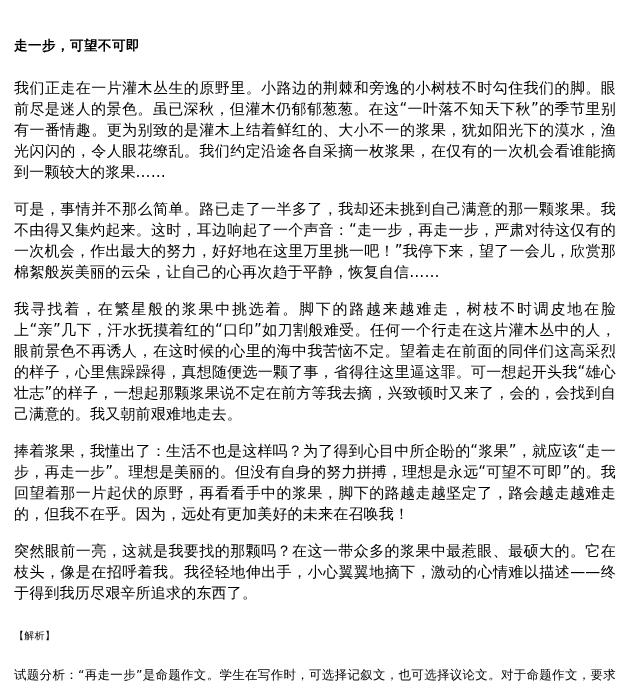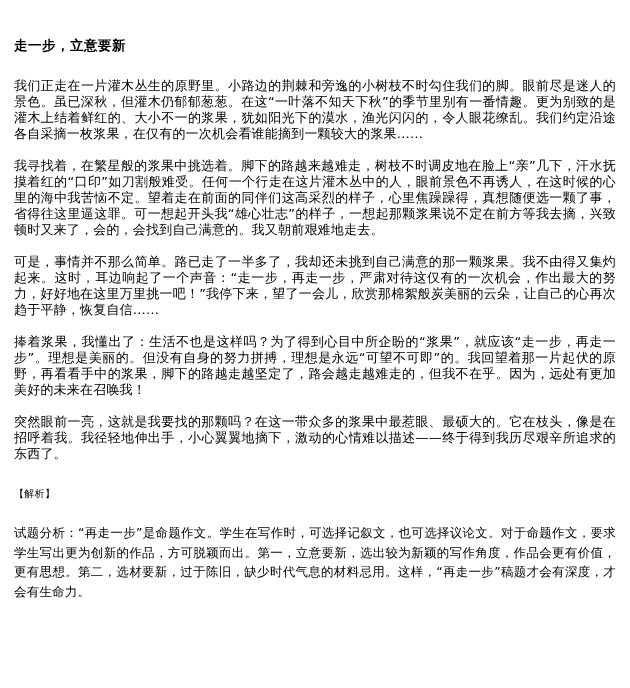--- a/index.html
+++ b/index.html
@@ -20,22 +20,22 @@
     box-sizing: border-box;
     padding: 36px 14px 10px 14px;
   }
   .title {
     font-size: 13.5px;
     line-height: 18px;
     margin: 0 0 24px 0;
     letter-spacing: 0.5px;
   }
   .para {
-    font-size: 13px;
-    line-height: 16px;
+    font-size: 15px;
+    line-height: 21px;
     margin: 0 0 16px 0;
     text-align: justify;
     letter-spacing: 0.2px;
   }
   .section-head {
     font-size: 10px;
     line-height: 19px;
     margin: 22px 0 20px 0;
     letter-spacing: 0.3px;
   }
@@ -45,25 +45,25 @@
     margin: 0;
     text-align: justify;
     letter-spacing: 0.2px;
   }
 </style>
 </head>
 <body>
 
 <div class="page">
 
-  <h1 class="title">走一步，立意要新</h1>
+  <h1 class="title">走一步，可望不可即</h1>
 
   <p class="para">我们正走在一片灌木丛生的原野里。小路边的荆棘和旁逸的小树枝不时勾住我们的脚。眼前尽是迷人的景色。虽已深秋，但灌木仍郁郁葱葱。在这“一叶落不知天下秋”的季节里别有一番情趣。更为别致的是灌木上结着鲜红的、大小不一的浆果，犹如阳光下的漠水，渔光闪闪的，令人眼花缭乱。我们约定沿途各自采摘一枚浆果，在仅有的一次机会看谁能摘到一颗较大的浆果……</p>
+  <p class="para">可是，事情并不那么简单。路已走了一半多了，我却还未挑到自己满意的那一颗浆果。我不由得又集灼起来。这时，耳边响起了一个声音：“走一步，再走一步，严肃对待这仅有的一次机会，作出最大的努力，好好地在这里万里挑一吧！”我停下来，望了一会儿，欣赏那棉絮般炭美丽的云朵，让自己的心再次趋于平静，恢复自信……</p>
   <p class="para">我寻找着，在繁星般的浆果中挑选着。脚下的路越来越难走，树枝不时调皮地在脸上“亲”几下，汗水抚摸着红的“口印”如刀割般难受。任何一个行走在这片灌木丛中的人，眼前景色不再诱人，在这时候的心里的海中我苦恼不定。望着走在前面的同伴们这高采烈的样子，心里焦躁躁得，真想随便选一颗了事，省得往这里逼这罪。可一想起开头我“雄心壮志”的样子，一想起那颗浆果说不定在前方等我去摘，兴致顿时又来了，会的，会找到自己满意的。我又朝前艰难地走去。</p>
-  <p class="para">可是，事情并不那么简单。路已走了一半多了，我却还未挑到自己满意的那一颗浆果。我不由得又集灼起来。这时，耳边响起了一个声音：“走一步，再走一步，严肃对待这仅有的一次机会，作出最大的努力，好好地在这里万里挑一吧！”我停下来，望了一会儿，欣赏那棉絮般炭美丽的云朵，让自己的心再次趋于平静，恢复自信……</p>
   <p class="para">捧着浆果，我懂出了：生活不也是这样吗？为了得到心目中所企盼的“浆果”，就应该“走一步，再走一步”。理想是美丽的。但没有自身的努力拼搏，理想是永远“可望不可即”的。我回望着那一片起伏的原野，再看看手中的浆果，脚下的路越走越坚定了，路会越走越难走的，但我不在乎。因为，远处有更加美好的未来在召唤我！</p>
   <p class="para">突然眼前一亮，这就是我要找的那颗吗？在这一带众多的浆果中最惹眼、最硕大的。它在枝头，像是在招呼着我。我径轻地伸出手，小心翼翼地摘下，激动的心情难以描述——终于得到我历尽艰辛所追求的东西了。</p>
 
   <div class="section-head">【解析】</div>
 
   <p class="analysis">试题分析：“再走一步”是命题作文。学生在写作时，可选择记叙文，也可选择议论文。对于命题作文，要求学生写出更为创新的作品，方可脱颖而出。第一，立意要新，选出较为新颖的写作角度，作品会更有价值，更有思想。第二，选材要新，过于陈旧，缺少时代气息的材料忌用。这样，“再走一步”稿题才会有深度，才会有生命力。</p>
 
 </div>
 
 </body></html>

